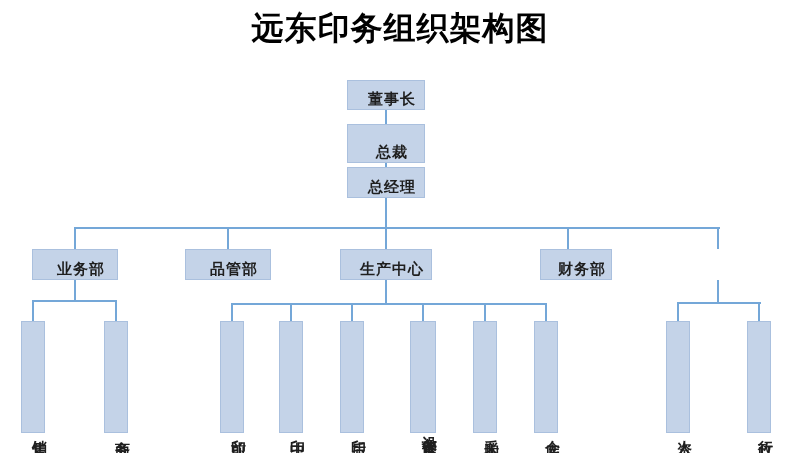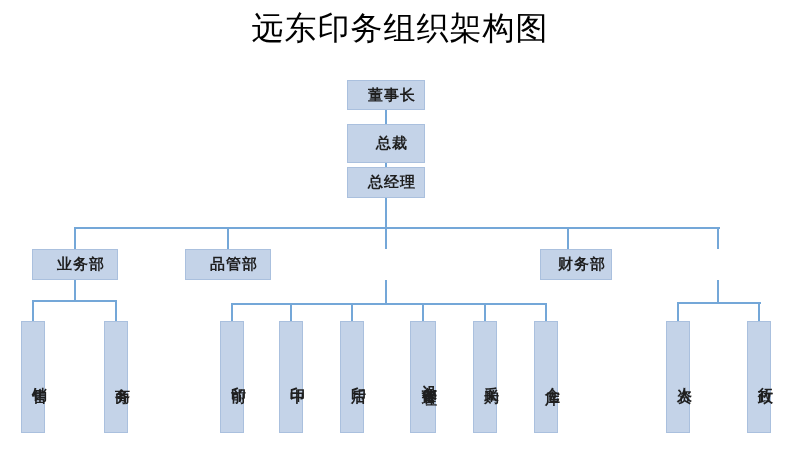--- a/index.html
+++ b/index.html
@@ -21,31 +21,31 @@
     background:var(--background);
     overflow:hidden;
   }
   .chart-title{
     position:absolute;
     left:0;top:9px;width:800px;
     margin:0;
     text-align:center;
     font-size:32px;
     line-height:38px;
-    font-weight:normal;
+    font-weight:bold;
     color:var(--title-color);
     letter-spacing:1px;
   }
   .node{
     position:absolute;
     background:var(--box-fill);
     border:1px solid var(--box-border);
     box-sizing:border-box;
     display:flex;
-    align-items:center;
+    align-items:flex-end;
     justify-content:center;
     color:var(--text);
     padding-left:12px;
   }
   .node span{
     font-size:15px;
     font-weight:bold;
     color:var(--text);
     letter-spacing:1px;
     white-space:nowrap;
@@ -107,20 +107,23 @@
   <div class="node" style="left:347px;top:167px;width:78px;height:31px">
     <span>总经理</span>
   </div>
 
   <div class="node" style="left:32px;top:249px;width:86px;height:31px">
     <span>业务部</span>
   </div>
   <div class="node" style="left:185px;top:249px;width:86px;height:31px">
     <span>品管部</span>
   </div>
+  <div class="node" style="left:340px;top:249px;width:92px;height:31px">
+    <span>生产中心</span>
+  </div>
   <div class="node" style="left:540px;top:249px;width:72px;height:31px">
     <span>财务部</span>
   </div>
 
   <div class="node vnode" style="left:21px;top:321px;width:24px;height:112px">
     <span>销售</span>
   </div>
   <div class="node vnode" style="left:104px;top:321px;width:24px;height:112px">
     <span>商务</span>
   </div>

